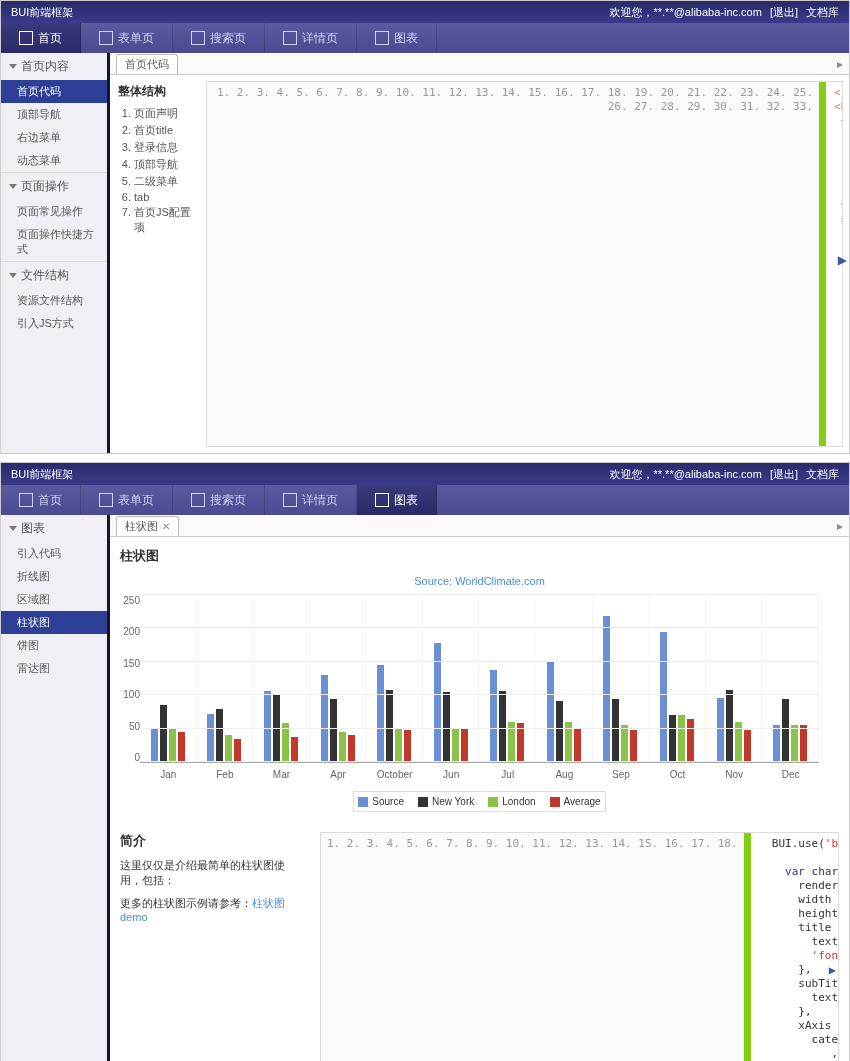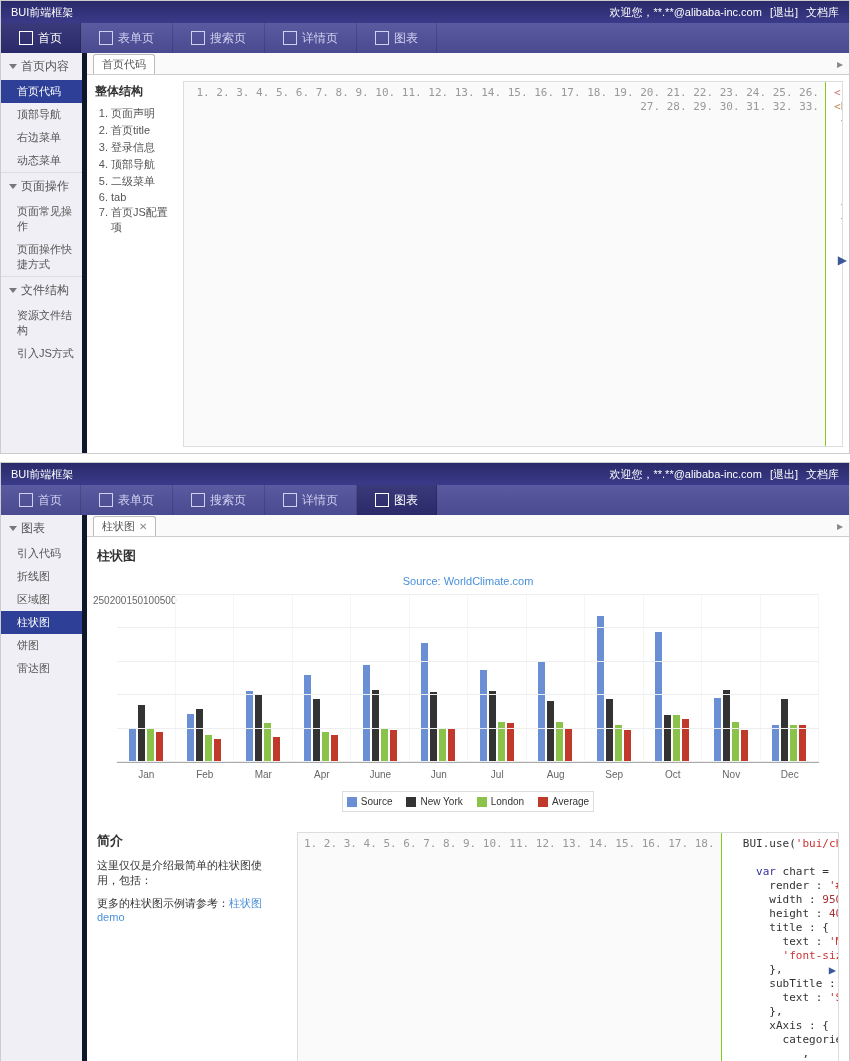--- a/index.html
+++ b/index.html
@@ -7,48 +7,48 @@
 .section{border:1px solid #ccc;margin-bottom:8px}
 .topbar{background:linear-gradient(#2a2a6a,#3a3a8a);color:#fff;height:22px;display:flex;justify-content:space-between;align-items:center;padding:0 10px;font-size:11px}
 .topbar-right{display:flex;gap:8px}
 .topbar-right span{cursor:pointer}
 .navbar{background:linear-gradient(#5a5aa0,#4a4a90);height:30px;display:flex;align-items:stretch}
 .navitem{display:flex;align-items:center;gap:5px;padding:0 18px;color:#d0d0f0;border-right:1px solid rgba(0,0,0,.15);cursor:pointer;font-size:12px}
 .navitem.active{background:linear-gradient(#3a3a7a,#2a2a6a);color:#fff}
 .navitem .nicon{width:14px;height:14px;border:1px solid currentColor;display:inline-block}
 .layout{display:flex;height:400px}
 .layout2{display:flex;height:580px}
-.sidebar{width:86px;background:#efeff5;border-right:5px solid #0f172a;overflow:hidden}
+.sidebar{width:109px;background:#efeff5;border-right:3px solid #0f172a;overflow:hidden}
 .sb-group{padding:5px 8px;color:#555;font-size:12px;border-top:1px solid #ddd;display:flex;align-items:center;gap:4px}
 .sb-group:first-child{border-top:none}
 .sb-item{padding:4px 8px 4px 16px;color:#555;cursor:pointer;font-size:11px}
 .sb-item.sel{background:#2d3f96;color:#fff}
 .tri{display:inline-block;width:0;height:0;border-left:4px solid transparent;border-right:4px solid transparent;border-top:5px solid #777}
 .content{flex:1;display:flex;flex-direction:column;overflow:hidden}
 .tabs{background:#fafafa;border-bottom:1px solid #ccc;height:22px;display:flex;align-items:center;padding-left:6px;position:relative}
 .tab{border:1px solid #bbb;border-bottom:none;border-radius:3px 3px 0 0;padding:2px 8px;font-size:11px;color:#555;background:#f7f7f7;margin-right:4px;display:flex;align-items:center;gap:4px}
 .tab.active{background:#fff}
 .xbtn{color:#888;cursor:pointer;font-size:10px}
 .arrow-r{position:absolute;right:6px;color:#888;cursor:pointer}
 .main{flex:1;display:flex;overflow:hidden}
 .toc{width:90px;padding:8px;font-size:11px}
 .toc h4{font-size:12px;margin-bottom:6px}
 .toc ol{padding-left:16px}
 .toc li{margin-bottom:2px;color:#555}
 .code-wrap{flex:1;border:1px solid #ddd;margin:6px;display:flex;overflow:hidden;font-family:Consolas,monospace;font-size:11px}
-.gutter{background:#fafafa;border-right:1px solid #84cc16;text-align:right;padding:4px 6px;color:#999;line-height:14px}
+.gutter{background:#fafafa;border-right:7px solid #84cc16;text-align:right;padding:4px 6px;color:#999;line-height:14px}
 .code{padding:4px 8px;line-height:14px;white-space:pre;overflow:auto;flex:1}
 .s-doc{color:#c77}
 .s-tag{color:#b85}
 .s-kw{color:#339}
 .chart-area{flex:1;padding:10px;overflow:auto}
 .chart-title{text-align:center;font-family:Consolas,monospace;color:#3b5998;font-size:14px}
 .chart-sub{text-align:center;color:#4a90d9;font-size:11px;margin-bottom:8px}
 .chart-box{position:relative;height:190px;margin:0 20px}
-.ylabels{position:absolute;left:-24px;top:0;bottom:22px;width:24px;display:flex;justify-content:space-between;text-align:right;font-size:10px;color:#666}
+.ylabels{position:absolute;left:-24px;top:0;bottom:22px;width:24px;display:flex;flex-direction:column;justify-content:space-between;text-align:right;font-size:10px;color:#666}
 .plot{position:absolute;left:0;right:0;top:0;bottom:22px;border-bottom:1px solid #aaa}
 .gridline{position:absolute;left:0;right:0;border-top:1px solid #eee}
 .bars{position:absolute;left:0;right:0;bottom:0;top:0;display:flex}
 .group{flex:1;display:flex;align-items:flex-end;justify-content:center;gap:2px;border-right:1px solid #f5f5f5}
 .bar{width:7px}
 .c0{background:#6a8fd4}
 .c1{background:#333}
 .c2{background:#8bc34a}
 .c3{background:#c0392b}
 .xlabels{position:absolute;left:0;right:0;bottom:0;height:20px;display:flex}
@@ -354,21 +354,21 @@
               <div class="gridline" style="bottom: 40%;"></div>
               <div class="gridline" style="bottom: 60%;"></div>
               <div class="gridline" style="bottom: 80%;"></div>
               <div class="gridline" style="bottom: 100%;"></div>
             </div>
           <div class="xlabels" id="xlabs">
               <div class="xlab">Jan</div>
               <div class="xlab">Feb</div>
               <div class="xlab">Mar</div>
               <div class="xlab">Apr</div>
-              <div class="xlab">June</div>
+              <div class="xlab">October</div>
               <div class="xlab">Jun</div>
               <div class="xlab">Jul</div>
               <div class="xlab">Aug</div>
               <div class="xlab">Sep</div>
               <div class="xlab">Oct</div>
               <div class="xlab">Nov</div>
               <div class="xlab">Dec</div>
             </div>
         </div>
         <div class="legend" id="legend">

